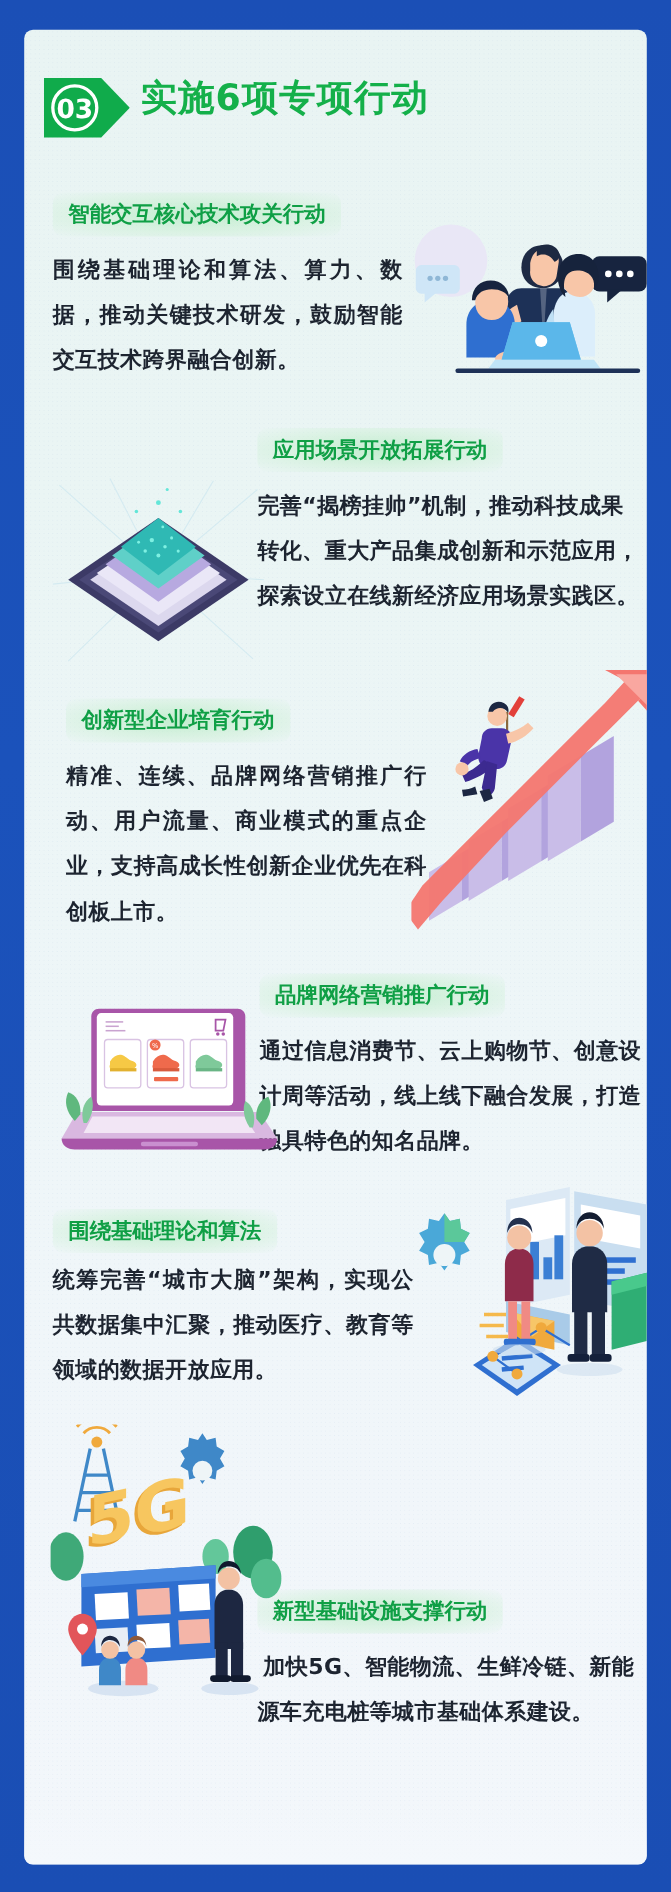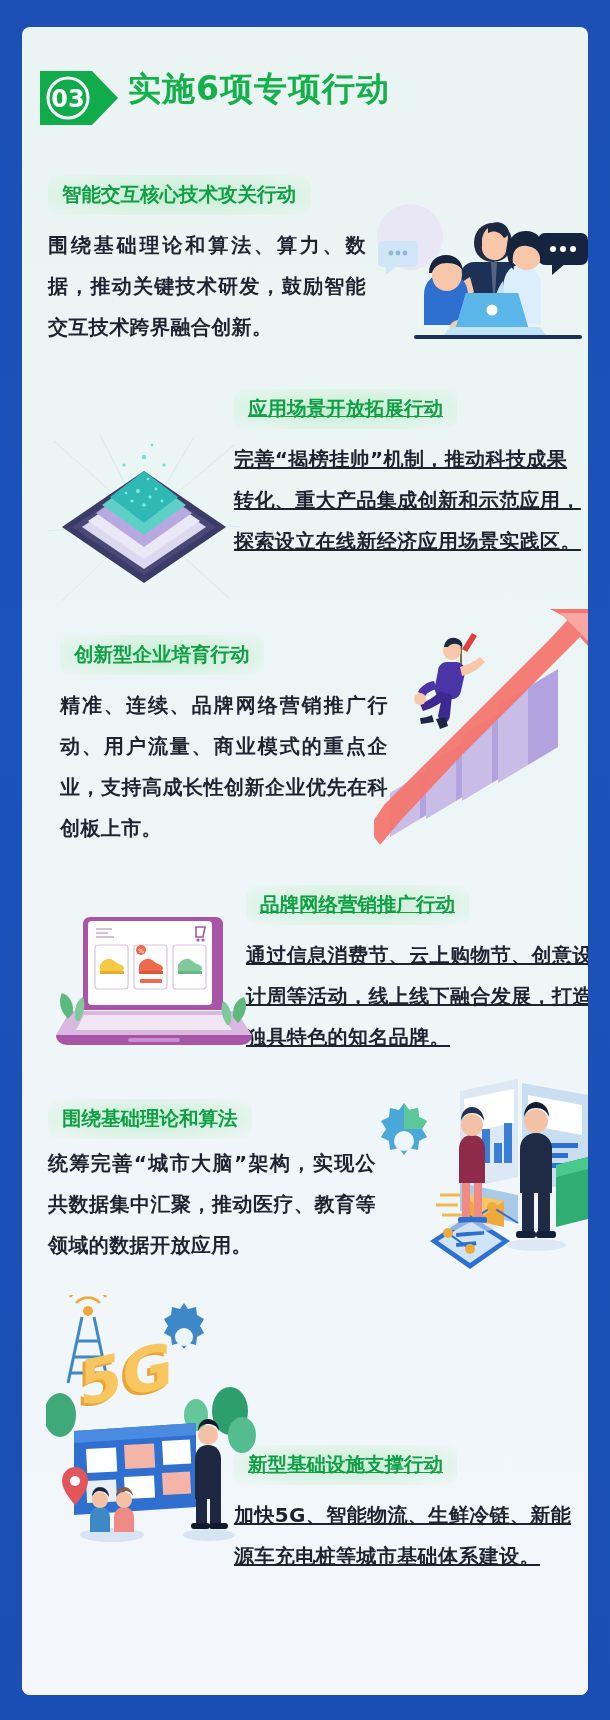--- a/index.html
+++ b/index.html
@@ -53,21 +53,21 @@
     background: radial-gradient(ellipse at center, rgba(183,235,196,.75) 0%, rgba(205,240,213,.55) 55%, rgba(226,245,230,0) 100%);
     white-space:nowrap;
     font-family:"DejaVu Sans","Liberation Sans",sans-serif;
   }
   .sec-body {
     font-size:20px; color:#1d2430; font-weight:bold;
     line-height:41px; letter-spacing:.4px;
     font-family:"DejaVu Sans","Liberation Sans",sans-serif;
   }
   .sec-body.justify { text-align:justify; text-align-last:left; }
-  .right .sec-title, .right .sec-body { text-align:left;text-decoration:underline; }
+  .right .sec-title, .right .sec-body { text-align:left; }
 
   .art { position:absolute; }
 
   
   .card-foot { position:absolute; left:0; bottom:0; width:100%; height:60px;
     background:linear-gradient(180deg,rgba(243,247,251,0) 0%, #f4f8fc 100%); }
 </style>
 </head>
 <body>
 
@@ -205,21 +205,21 @@
         <path d="M86,60c7-2 14-5 20-10l5 5c-6 7-14 12-23 14z" fill="#f8c6a8"></path>
         <path d="M66,84c-6 6-12 10-20 13l3 7c10-3 19-8 26-15z" fill="#3c2a90"></path>
         <path d="M78,88l-2 20c0 5-4 9-9 9l-3-8 5-24z" fill="#3c2a90"></path>
         <path d="M58,108c-4 2-8 3-12 3l1 6 13-2z" fill="#1c2742"></path>
         <path d="M62,112l4 10 8-3-3-9z" fill="#1c2742"></path>
         <path d="M60,74c-7 1-13 5-16 11l7 4c3-4 7-6 12-7z" fill="#4a34a8"></path>
         <circle cx="46" cy="92" r="6" fill="#f8c6a8"></circle>
       </svg>
     </div>
 
-    <div class="section right" style="left:224px; top:858px; width:350px;">
+    <div class="section right" style="left:214px; top:858px; width:350px;">
       <div class="sec-title">品牌网络营销推广行动</div>
       <div class="sec-body justify" style="margin-top:10px;width:348px;">通过信息消费节、云上购物节、创意设计周等活动，线上线下融合发展，打造独具特色的知名品牌。</div>
     </div>
 
     <div class="art" style="left:28px; top:872px; width:210px; height:170px;">
       <svg width="210" height="170" viewBox="0 0 210 170">
         <path d="M40 18h126c4 0 7 3 7 7v86H33V25c0-4 3-7 7-7z" fill="#a855a8"></path>
         <rect x="38" y="22" width="124" height="84" rx="4" fill="#ffffff"></rect>
         <g stroke="#c9a3d0" stroke-width="1.4" fill="none">
           <line x1="46" y1="30" x2="62" y2="30"></line>
@@ -329,21 +329,21 @@
         <ellipse cx="184" cy="172" rx="30" ry="6" fill="#cfe0ee" opacity=".6"></ellipse>
         <ellipse cx="120" cy="154" rx="24" ry="5" fill="#cfe0ee" opacity=".6"></ellipse>
 
         <polygon points="204,92 236,84 236,146 204,154" fill="#2fae74"></polygon>
         <polygon points="204,92 236,84 236,96 204,104" fill="#49c98c"></polygon>
       </svg>
     </div>
 
     <div class="section right" style="left:212px; top:1418px; width:350px;">
       <div class="sec-title">新型基础设施支撑行动</div>
-      <div class="sec-body justify" style="margin-top:10px;width:348px;">加快5G、智能物流、生鲜冷链、新能源车充电桩等城市基础体系建设。</div>
+      <div class="sec-body justify" style="margin-top:10px;width:348px;text-align:center;">加快5G、智能物流、生鲜冷链、新能源车充电桩等城市基础体系建设。</div>
     </div>
 
     <div class="art" style="left:24px; top:1268px; width:210px; height:250px;">
       <svg width="210" height="250" viewBox="0 0 210 250">
 
         <g transform="translate(118,8)">
           <path d="M20 0l4 6 8-2 1 8 7 4-4 7 4 7-7 4-1 8-8-2-4 6-4-6-8 2-1-8-7-4 4-7-4-7 7-4 1-8 8 2z" fill="#3f88c8"></path>
           <circle cx="20" cy="34" r="9" fill="#eef5f7"></circle>
         </g>
 

